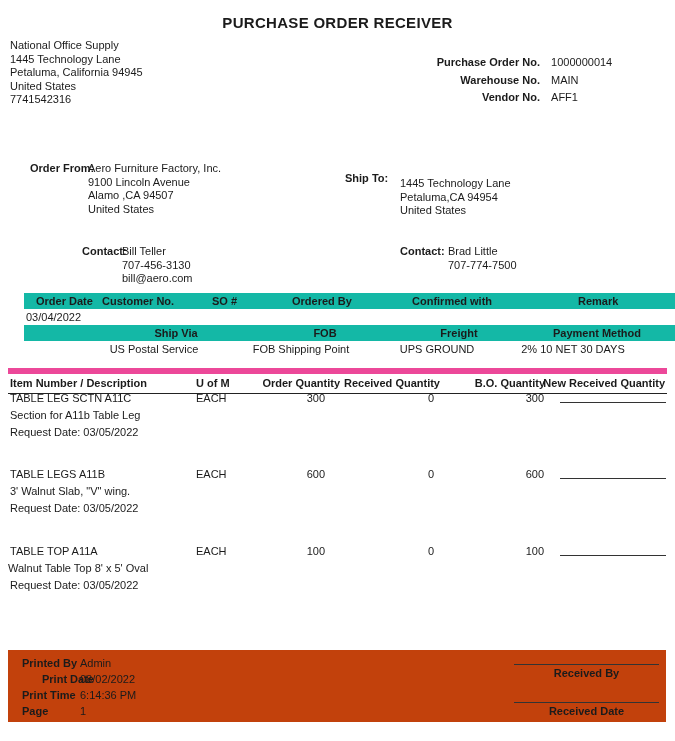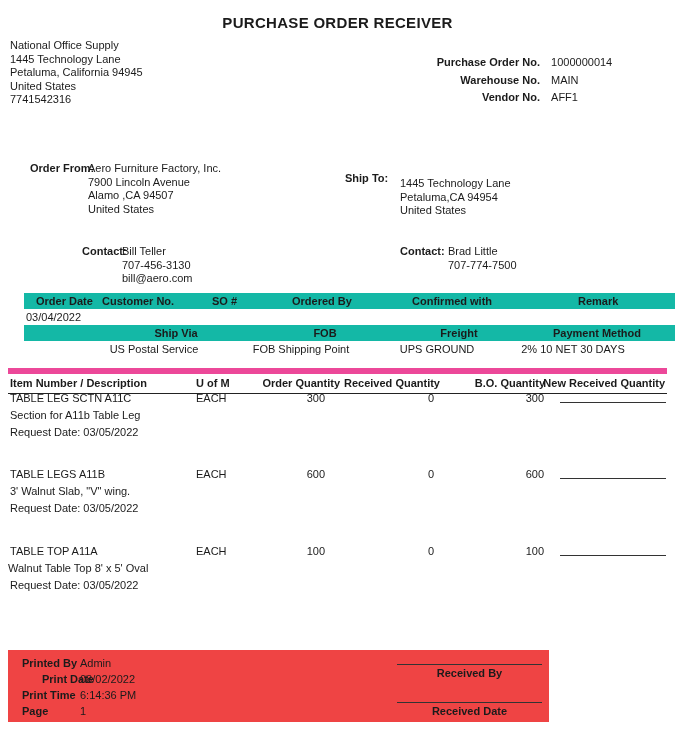--- a/index.html
+++ b/index.html
@@ -13,21 +13,21 @@
   .bar{position:absolute;left:24px;width:659px;height:16px;background:#14b8a6;}
   .bar span{position:absolute;top:2px;font-weight:bold;white-space:nowrap;}
   .cc{transform:translateX(-50%);}
   .items-head{position:absolute;left:8px;top:368px;width:659px;height:19px;
               border-top:6px solid #ec4899;border-bottom:1px solid #222;}
   .items-head span{position:absolute;top:3px;font-weight:bold;white-space:nowrap;}
   .ra{text-align:right;}
   .item-row{position:absolute;left:0;width:675px;height:62px;}
   .item-row .cell{position:absolute;white-space:nowrap;}
   .blankline{position:absolute;border-bottom:1px solid #333;height:0;}
-  .footer-block{position:absolute;left:8px;top:650px;width:541px;height:72px;background:#ef4444;}
+  .footer-block{position:absolute;left:8px;top:650px;width:658px;height:72px;background:#c2410c;}
   .flabel{position:absolute;left:14px;font-weight:bold;line-height:16px;}
   .fvalue{position:absolute;left:72px;line-height:16px;}
   .sigline{position:absolute;right:7px;width:145px;border-bottom:1px solid #333;height:0;}
   .siglabel{position:absolute;right:7px;width:145px;text-align:center;font-weight:bold;}
 </style>
 </head>
 <body>
 
 <div class="page">
 
@@ -52,21 +52,21 @@
     </div>
     <div style="line-height:17.5px;">
       <span class="b" style="display:inline-block;width:160px;text-align:right;">Vendor No.</span>
       <span style="padding-left:8px;">AFF1</span>
     </div>
   </div>
 
   <div class="abs b" style="left:30px;top:162px;">Order From:</div>
   <div class="abs lines" style="left:88px;top:162px;">
     <div>Aero Furniture Factory, Inc.</div>
-    <div>7900 Lincoln Avenue</div>
+    <div>9100 Lincoln Avenue</div>
     <div>Alamo ,CA 94507</div>
     <div>United States</div>
   </div>
 
   <div class="abs b" style="left:345px;top:163px;margin-top:9px;">Ship To:</div>
   <div class="abs lines" style="left:400px;top:177px;">
     <div>1445 Technology Lane</div>
     <div>Petaluma,CA 94954</div>
     <div>United States</div>
   </div>

